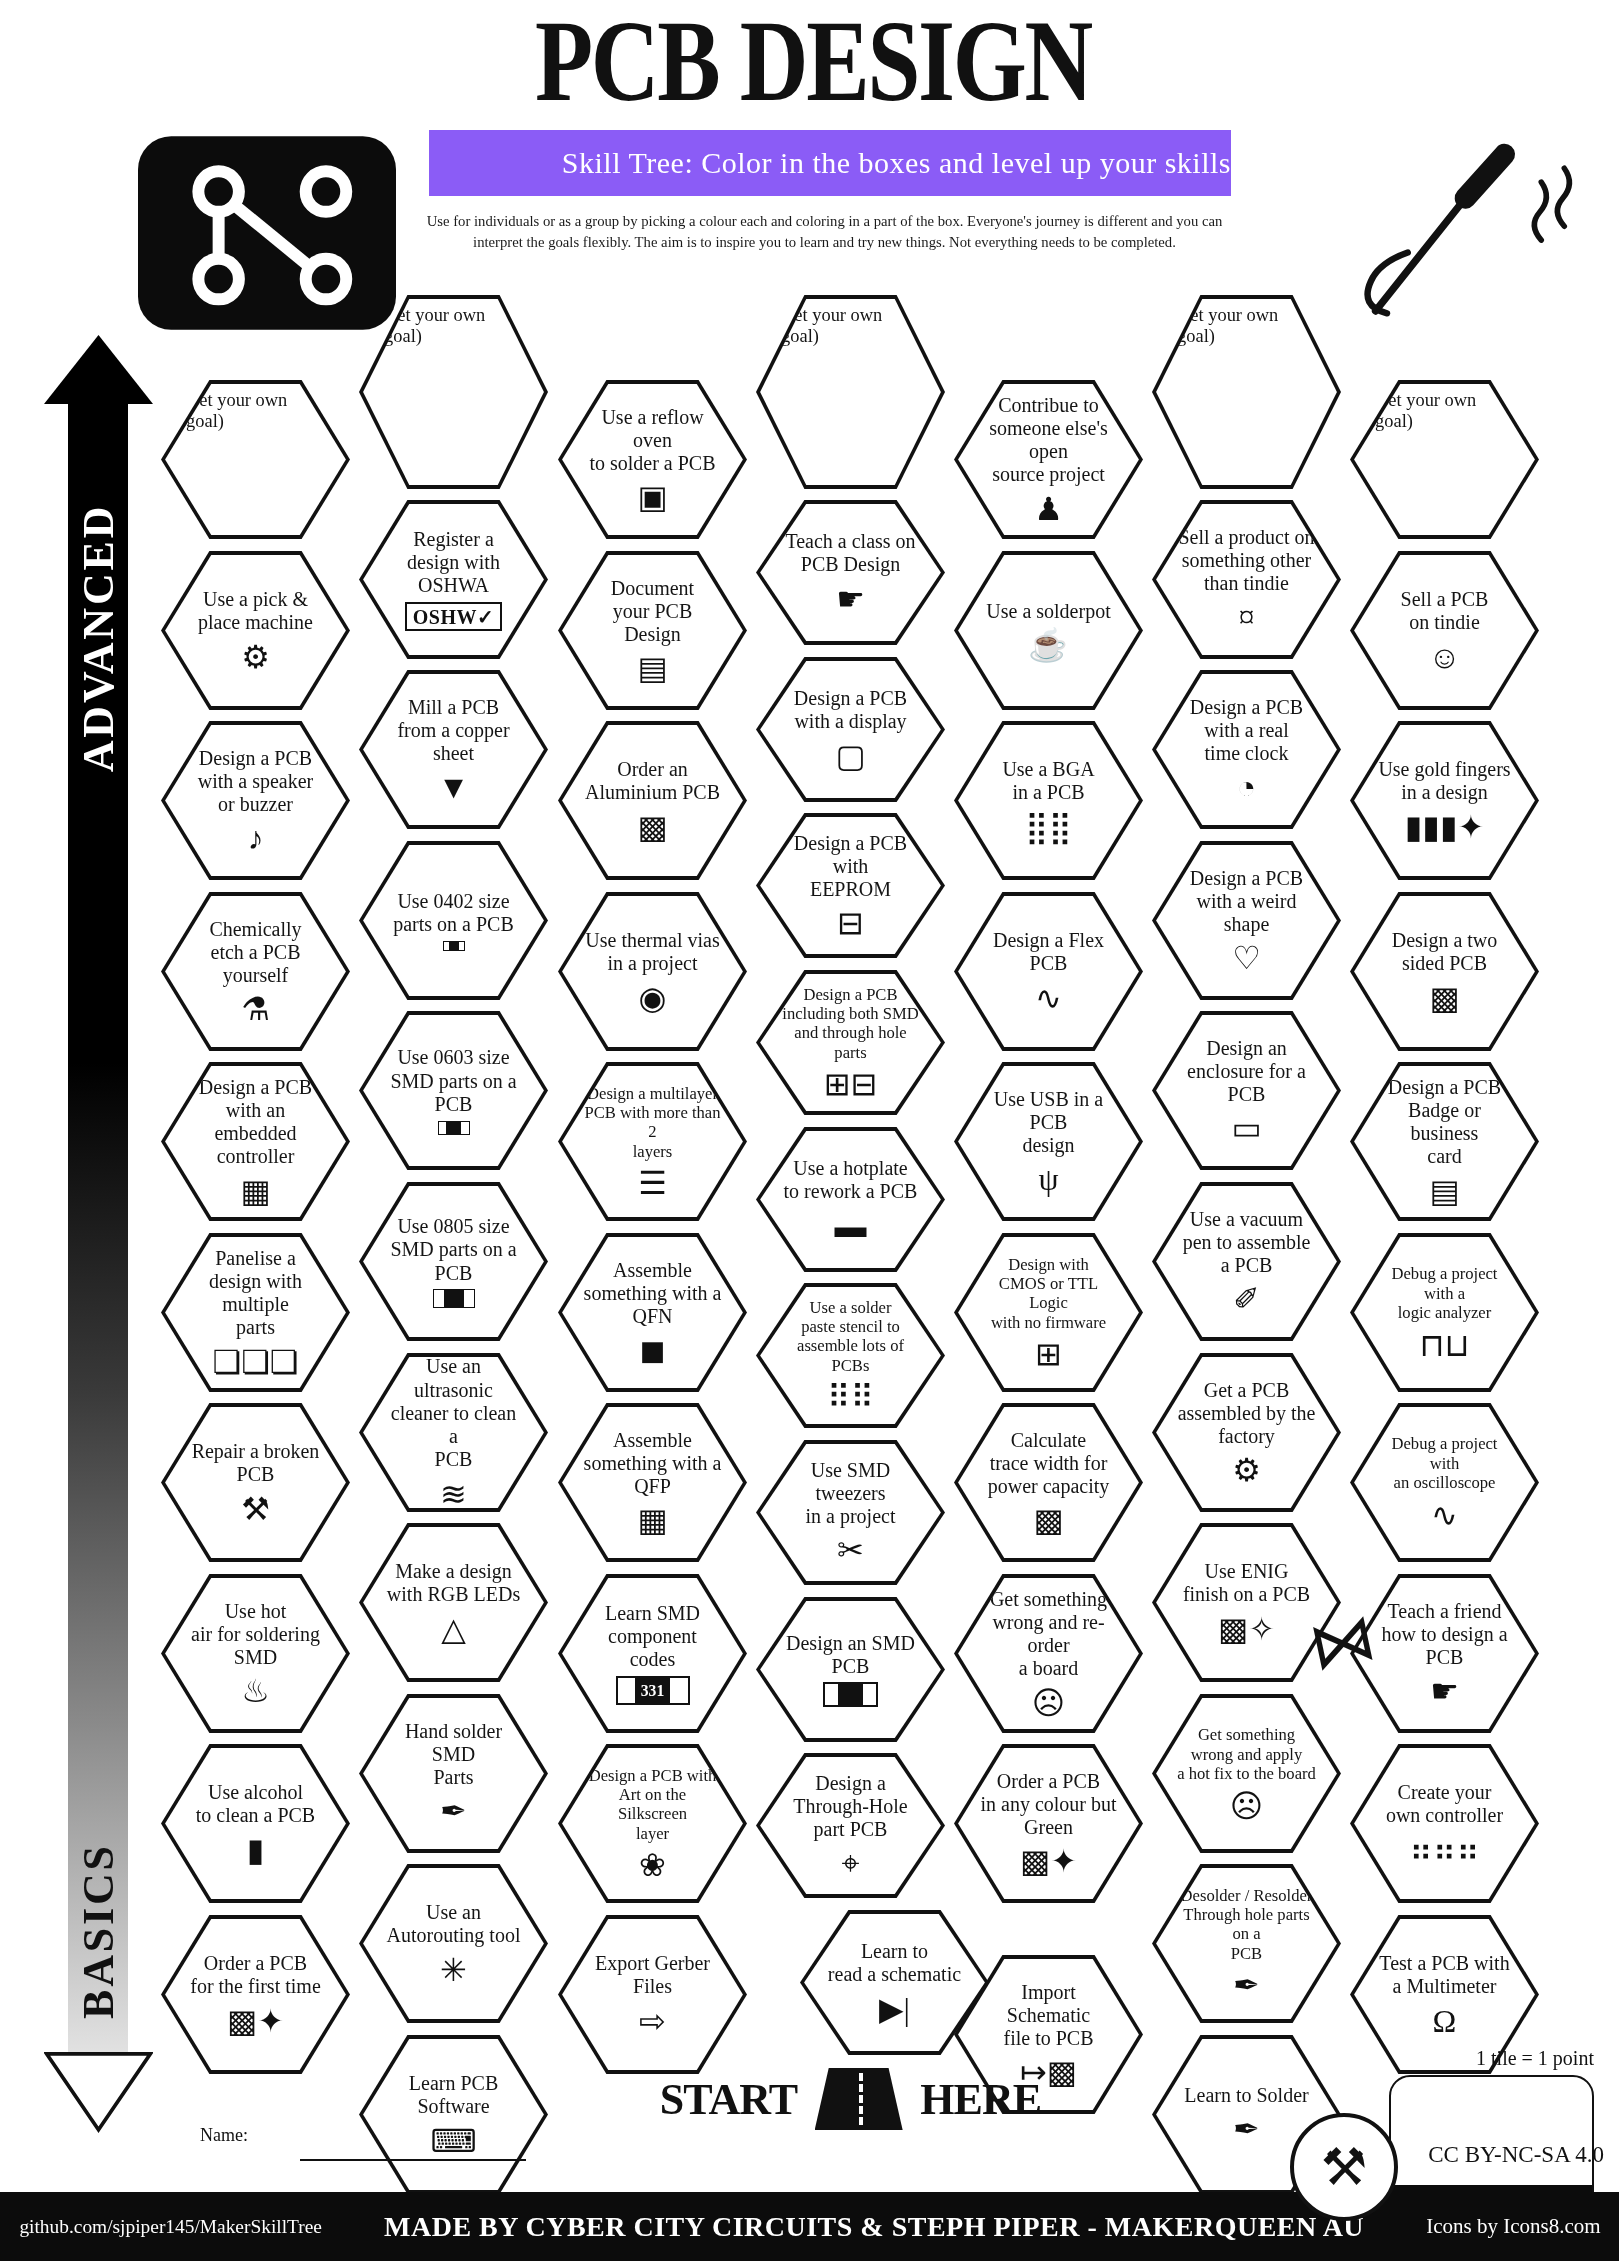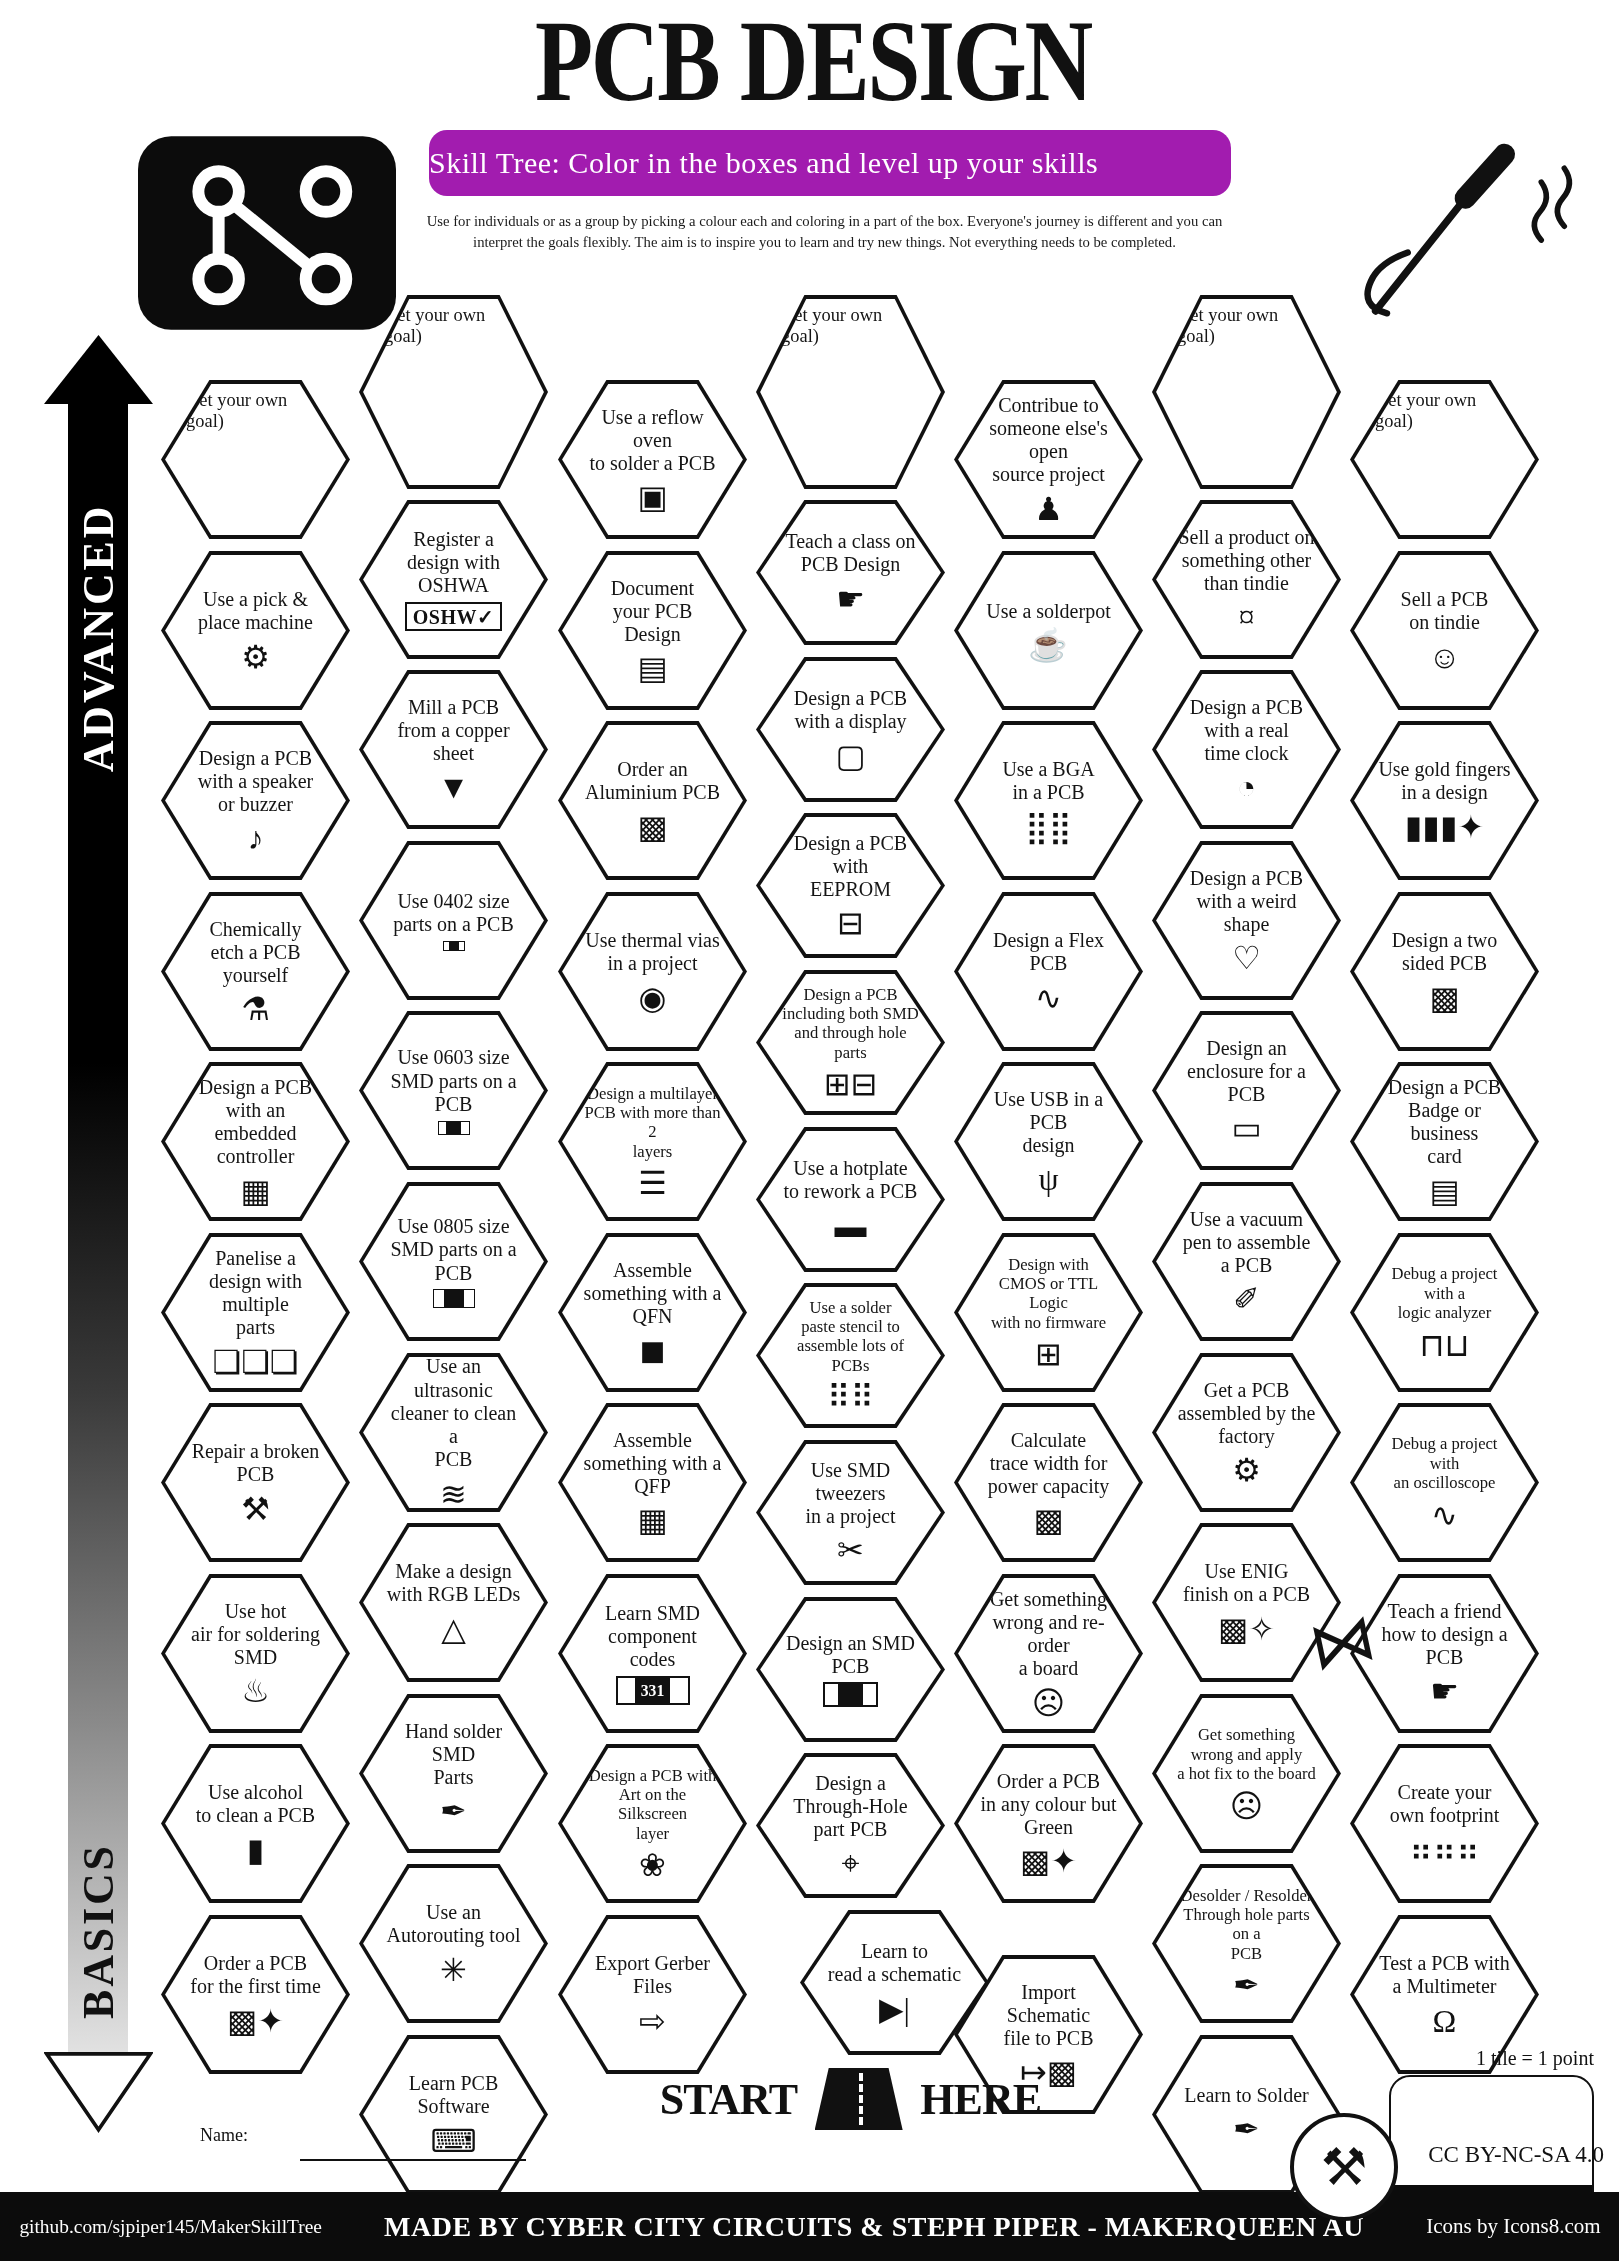--- a/index.html
+++ b/index.html
@@ -2,22 +2,22 @@
 <html style="font-size:7.4px"><head>
 <meta charset="utf-8">
 <style>
   html,body{margin:0;padding:0;background:#fff;}
   #poster{position:relative;width:1620px;height:2261px;background:#fff;overflow:hidden;
           font-family:Liberation Serif, serif;color:#111;}
   
   .title{position:absolute;top:-4.6px;left:0;width:1620px;text-align:center;
          font-size:116px;font-weight:900;letter-spacing:-2.8px;transform:scaleX(.82);
          transform-origin:51% 0;white-space:nowrap;}
-  .subbar{position:absolute;left:429px;top:130px;width:802px;height:66px;background:#a21caf;
-          display:flex;align-items:center;justify-content:flex-start;border-radius:18px;}
+  .subbar{position:absolute;left:429px;top:130px;width:802px;height:66px;background:#8b5cf6;
+          display:flex;align-items:center;justify-content:flex-end;}
   .subbar span{color:#fff;font-size:30px;letter-spacing:0.5px;white-space:nowrap;}
   .desc{position:absolute;left:276px;top:211px;width:1097px;text-align:center;
         font-size:14.7px;line-height:1.45;color:#1a1a1a;}
   
   .logo{position:absolute;left:138px;top:136px;}
   .iron{position:absolute;left:1343px;top:113px;}
   
   .arrowhead-top{position:absolute;left:44px;top:335px;width:109px;height:69px;background:#000;
                  clip-path:polygon(50% 0,100% 100%,0 100%);}
   .arrowshaft{position:absolute;left:68px;top:402px;width:60px;height:1652px;
@@ -626,21 +626,21 @@
         <div class="hx-in">
           <div class="hx-label">Teach a friend
 how to design a
 PCB</div>
           <span class="hx-icon">☛</span>
         </div>
       </div>
       <div class="hex" style="left: 1350px; top: 1744px; width: 189px; height: 159px;">
         <div class="hx-in">
           <div class="hx-label">Create your
-own footprint</div>
+own controller</div>
           <span class="hx-icon">⠶⠶⠶</span>
         </div>
       </div>
       <div class="hex" style="left: 1350px; top: 1915px; width: 189px; height: 159px;">
         <div class="hx-in">
           <div class="hx-label">Test a PCB with
 a Multimeter</div>
           <span class="hx-icon">Ω</span>
         </div>
       </div>

